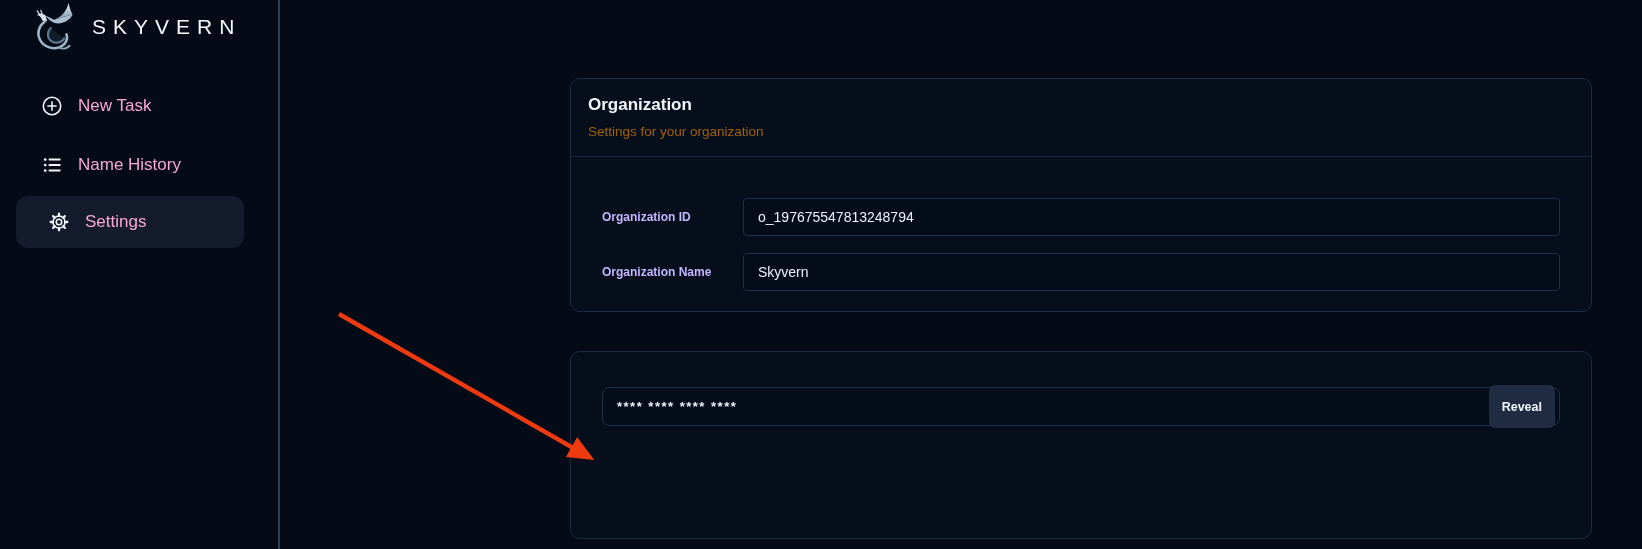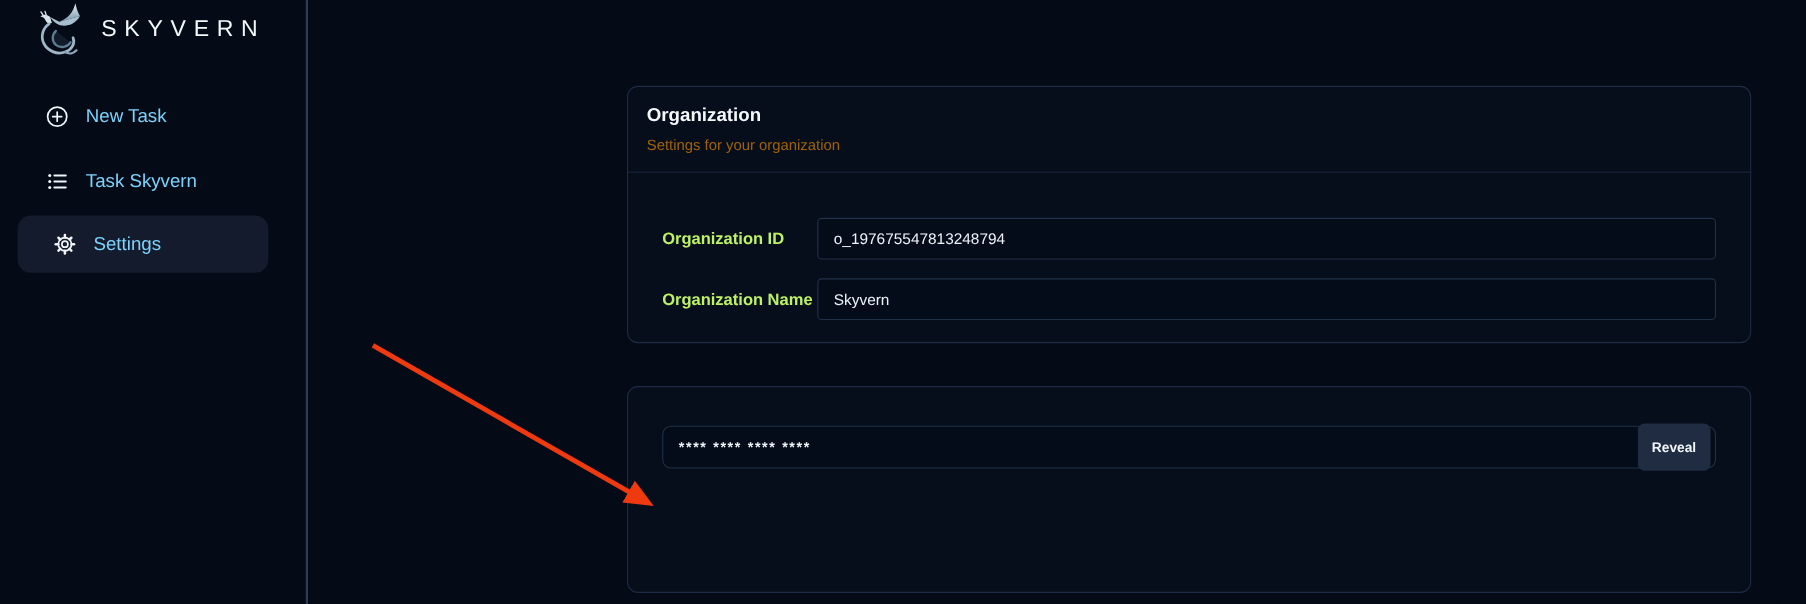--- a/index.html
+++ b/index.html
@@ -24,21 +24,21 @@
   }
   .logo-mark { width:56px; height:50px; }
   .logo-text {
     font-size:21px; font-weight:500; letter-spacing:7px;
     color:#f4f8fb; white-space:nowrap;
   }
   .nav-item {
     position:absolute; left:16px; width:228px; height:52px;
     display:flex; align-items:center; gap:15px;
     padding-left:25px; border-radius:12px;
-    font-size:17px; color:#7dd3fc; cursor:pointer;
+    font-size:17px; color:#f9a8d4; cursor:pointer;
   }
   .nav-item .nav-icon { width:22px; height:22px; display:block; flex:0 0 22px; }
   .nav-item.active { background:#131b2d;padding-left:32px; }
   #nav-new-task { top:80px; }
   #nav-task-history { top:139px; }
   #nav-settings { top:196px; }
 
   
   .card {
     position:absolute; left:570px; width:1022px;
@@ -51,21 +51,21 @@
   .card-header { padding:16px 17px 0 17px; border-bottom:1px solid #1b2740; }
   #org-card .card-header { height:78px; }
   #api-card .card-header { height:84px; padding-top:20px; }
   .card-title { font-size:17px; font-weight:700; color:#f5f8fb; }
   .card-subtitle { font-size:13.5px; color:#a16207; margin-top:9px; }
 
   .card-body { padding:41px 31px 0 31px; }
   #api-card .card-body { padding-top:35px; }
 
   .field-row { display:flex; align-items:center; margin-bottom:17px; }
-  .field-label { width:141px; flex:0 0 141px; font-size:15px; font-weight:700; color:#bef264; }
+  .field-label { width:141px; flex:0 0 141px; font-size:12px; font-weight:700; color:#c4b5fd; }
   .text-input {
     flex:1; height:38px;
     background:#050c19;
     border:1px solid #213049;
     border-radius:4px;
     color:#edf2f8; font-size:14px;
     padding:0 14px;
     font-family:"Liberation Sans", sans-serif;
     outline:none; width:100%;
   }
@@ -132,21 +132,21 @@
     <span>New Task</span>
   </div>
 
   <div class="nav-item" id="nav-task-history">
     <svg class="nav-icon" viewBox="0 0 24 24">
       <circle cx="4.6" cy="6" r="1.5" fill="#f1f5f9"></circle>
       <circle cx="4.6" cy="12" r="1.5" fill="#f1f5f9"></circle>
       <circle cx="4.6" cy="18" r="1.5" fill="#f1f5f9"></circle>
       <path d="M9.2 6 H20.5 M9.2 12 H20.5 M9.2 18 H20.5" stroke="#f1f5f9" stroke-width="2" stroke-linecap="round"></path>
     </svg>
-    <span>Task Skyvern</span>
+    <span>Name History</span>
   </div>
 
   <div class="nav-item active" id="nav-settings">
     <svg class="nav-icon" viewBox="0 0 24 24">
       <g stroke="#f1f5f9" fill="none">
         <circle cx="12" cy="12" r="3" stroke-width="1.7"></circle>
         <circle cx="12" cy="12" r="6.6" stroke-width="1.7"></circle>
         <g stroke-width="2.5" stroke-linecap="round">
           <path d="M12 5.4 V2.9"></path>
             <path d="M12 18.6 V21.1"></path>

